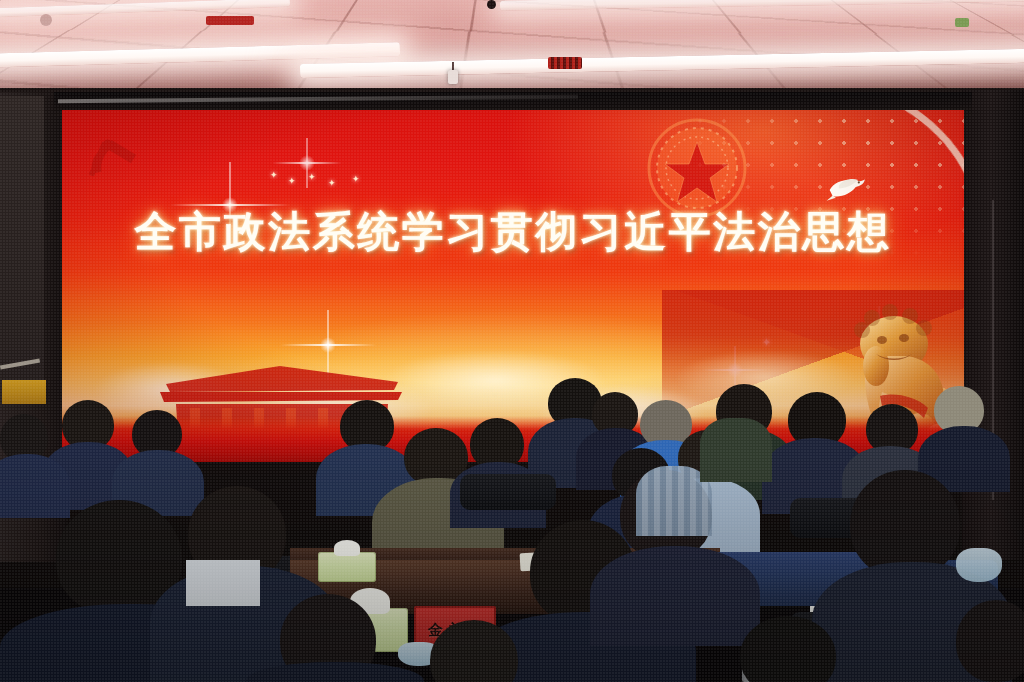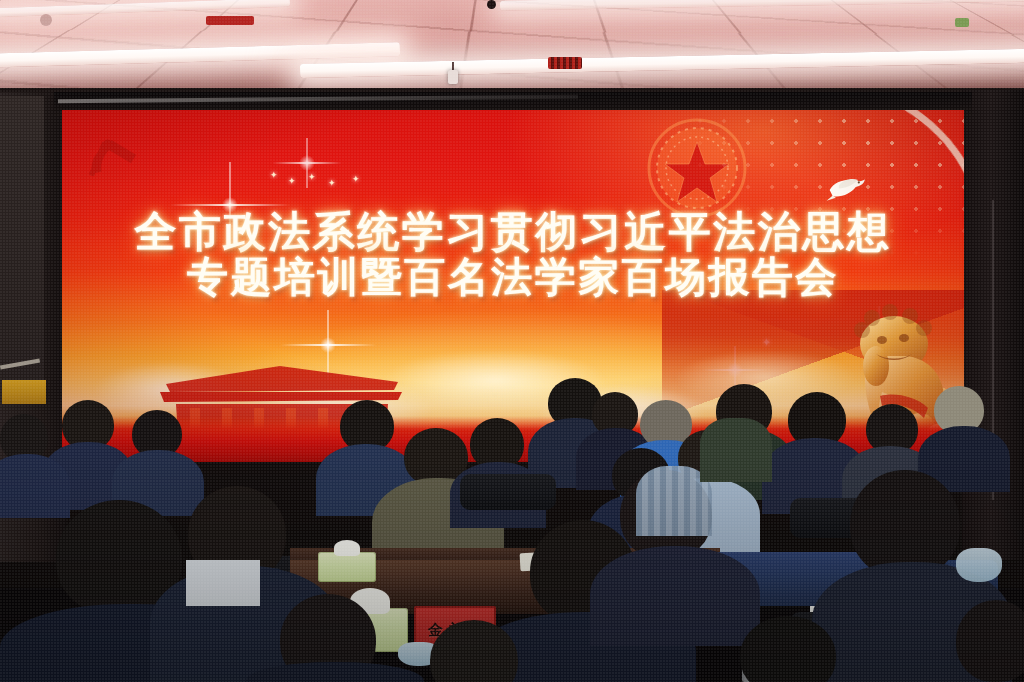--- a/index.html
+++ b/index.html
@@ -396,21 +396,20 @@
         <circle cx="78" cy="16" r="8" opacity=".5"></circle>
         <circle cx="92" cy="28" r="8" opacity=".5"></circle>
       </g>
       <path d="M48 96 C62 92, 84 96, 96 108 L92 118 C80 106, 62 102, 50 106 Z" fill="#cc2a12" opacity=".8"></path>
     </svg>
 
     <div class="red-base"></div>
     <div class="banner-vig"></div>
 
     <div class="btext bl1">全市政法系统学习贯彻习近平法治思想</div>
-    <div class="btext bl2">专题培训暨百名法学家百场报告会</div>
   </div>
 
   <div class="aud">
 
     <div class="head" style="left:548px;top:378px;width:54px;height:50px;background:#14110f"></div>
     <div class="p" style="left:528px;top:418px;width:94px;height:70px;background:#1b2236"></div>
 
     <div class="head" style="left:592px;top:392px;width:46px;height:44px;background:#1a1512"></div>
     <div class="p" style="left:576px;top:428px;width:80px;height:62px;background:#16192b"></div>
 

